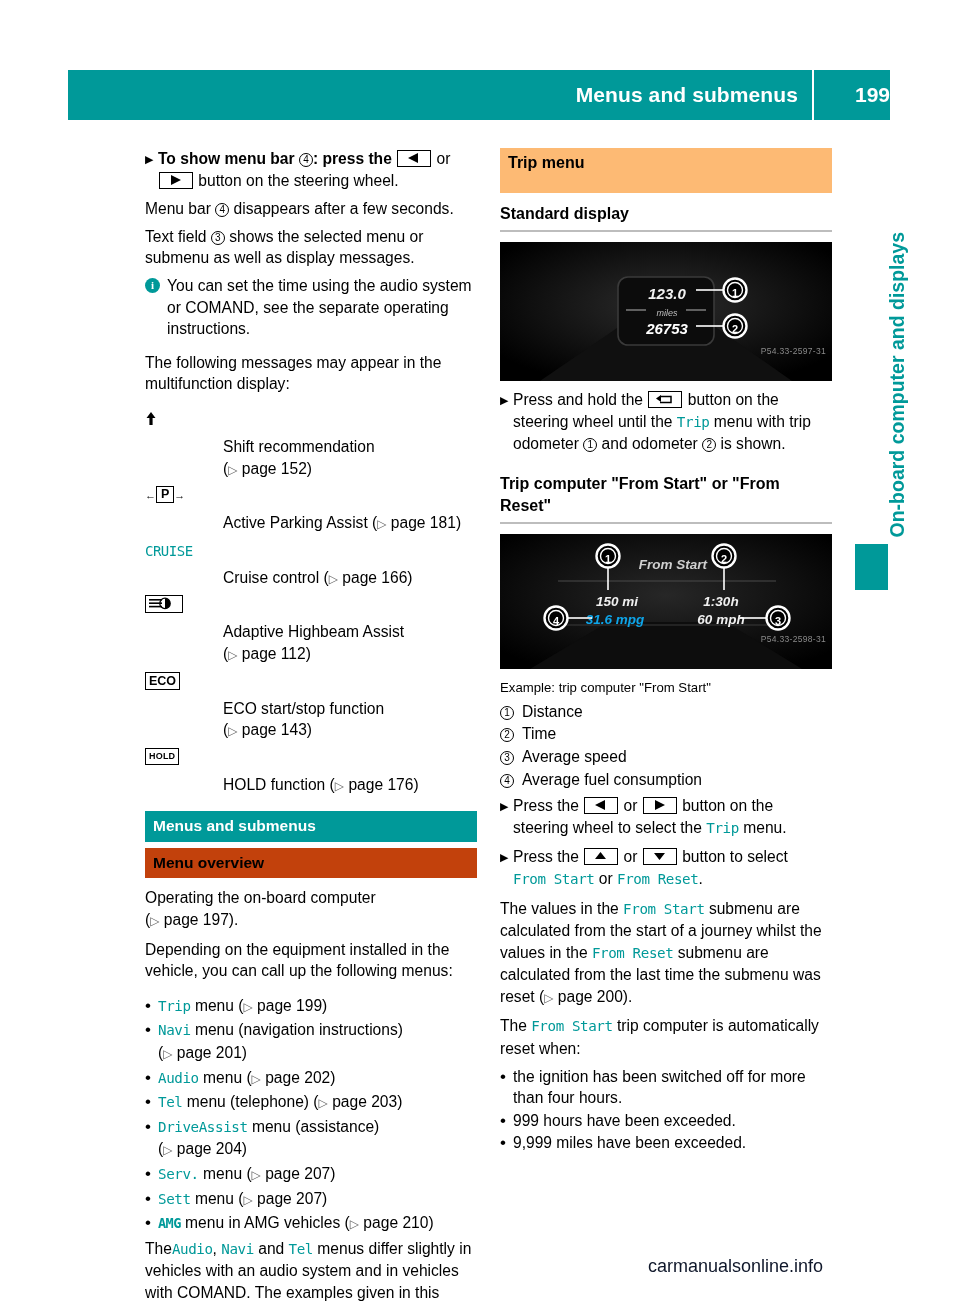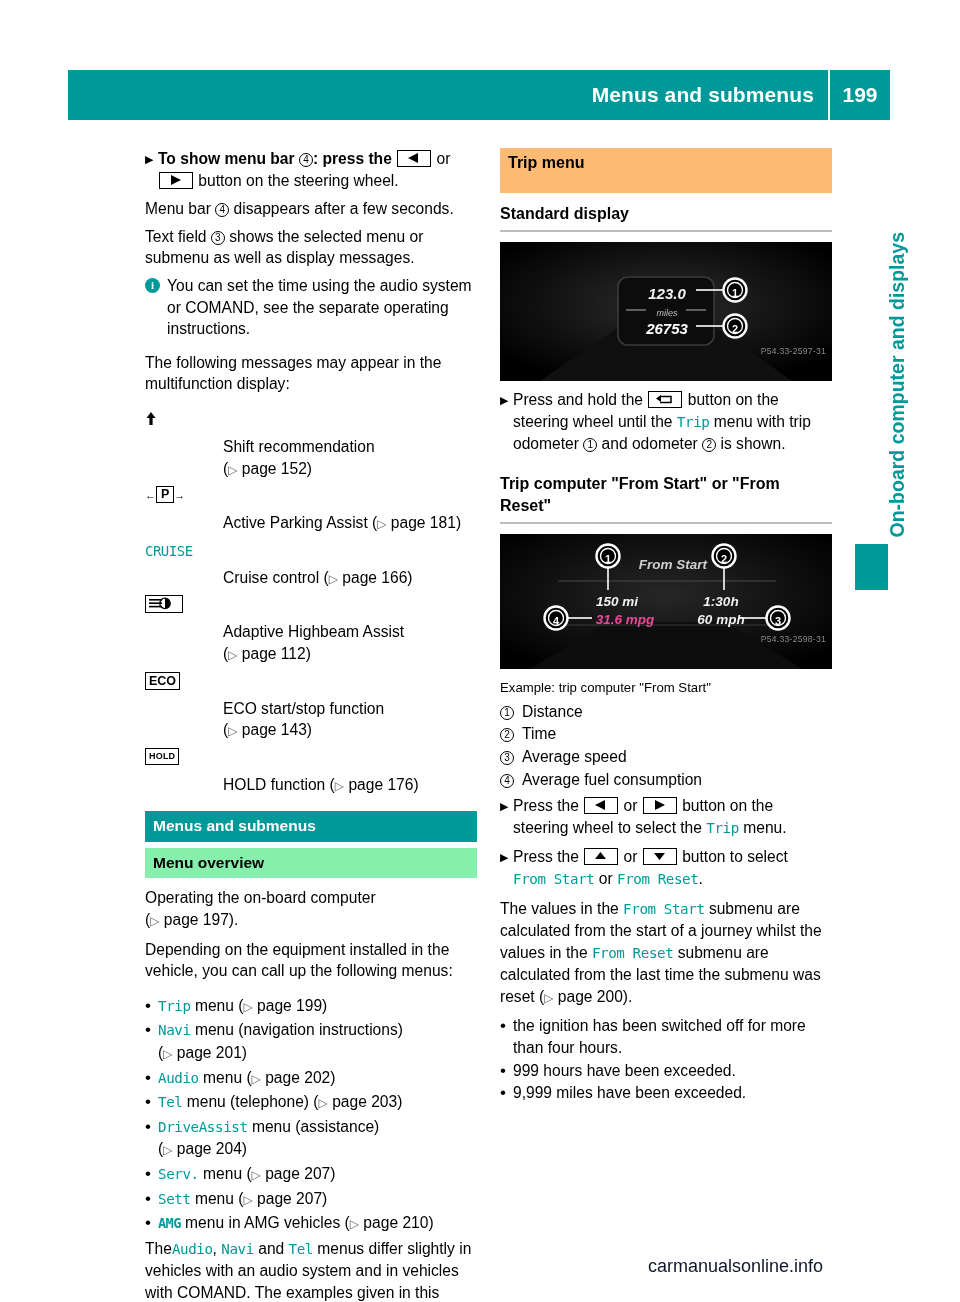--- a/index.html
+++ b/index.html
@@ -26,22 +26,22 @@
     color: #ffffff;
     font-size: 21px;
     font-weight: bold;
     padding-right: 14px;
     letter-spacing: 0.1px;
   }
   .header-div {
     width: 2px; height: 50px; background: #ffffff;
   }
   .header-page {
-    width: 60px;
-    text-align: center;
+    width: 76px;
+    text-align: right;
     color: #ffffff;
     font-size: 21px;
     font-weight: bold;
   }
 
   
   .sidetab {
     position: absolute;
     left: 855px; top: 140px;
     width: 40px; height: 600px;
@@ -192,21 +192,21 @@
   
   .bar-teal {
     background: #009999;
     color: #fff;
     font-size: 15.5px;
     font-weight: bold;
     padding: 4px 8px 5px 8px;
     margin: 14px 0 6px 0;
   }
   .bar-grey {
-    background: #86efac;
+    background: #c2410c;
     color: #000;
     font-size: 15.5px;
     font-weight: bold;
     padding: 4px 8px 5px 8px;
     margin: 0 0 9px 0;
   }
   .bar-grey-light {
     background: #fdba74;
     color: #000;
     font-size: 16px;
@@ -542,21 +542,21 @@
           </radialGradient>
         </defs>
         <rect width="332" height="135" fill="url(#glow2)"></rect>
         <path d="M30 135 L108 88 L226 88 L302 135 Z" fill="#0d0d0d"></path>
         <line x1="58" y1="47" x2="276" y2="47" stroke="#4a4a4a" stroke-width="1.2"></line>
         <line x1="56" y1="91" x2="278" y2="91" stroke="#3a3a3a" stroke-width="1.2"></line>
       </svg>
       <div style="position:absolute;left:118px;top:20px;width:110px;text-align:center;color:#cfcfcf;font-style:italic;font-weight:bold;font-size:13.5px;font-family:'Liberation Sans',sans-serif;">From Start</div>
       <div style="position:absolute;left:74px;top:57px;width:86px;text-align:center;color:#f0f0f0;font-style:italic;font-weight:bold;font-size:13.5px;font-family:'Liberation Sans',sans-serif;">150 mi</div>
       <div style="position:absolute;left:178px;top:57px;width:86px;text-align:center;color:#f0f0f0;font-style:italic;font-weight:bold;font-size:13.5px;font-family:'Liberation Sans',sans-serif;">1:30h</div>
-      <div style="position:absolute;left:80px;top:75px;width:90px;text-align:center;color:#ec4899;font-style:italic;font-weight:bold;font-size:13.5px;font-family:'Liberation Sans',sans-serif;">31.6 mpg</div>
+      <div style="position:absolute;left:70px;top:75px;width:90px;text-align:center;color:#0ea5e9;font-style:italic;font-weight:bold;font-size:13.5px;font-family:'Liberation Sans',sans-serif;">31.6 mpg</div>
       <div style="position:absolute;left:176px;top:75px;width:90px;text-align:center;color:#f0f0f0;font-style:italic;font-weight:bold;font-size:13.5px;font-family:'Liberation Sans',sans-serif;">60 mph</div>
       <svg width="332" height="135" viewBox="0 0 332 135" style="position:absolute;left:0;top:0;">
         <line x1="108" y1="25" x2="108" y2="56" stroke="#ffffff" stroke-width="1.6"></line>
         <line x1="224" y1="25" x2="224" y2="56" stroke="#ffffff" stroke-width="1.6"></line>
         <line x1="68" y1="84" x2="92" y2="84" stroke="#ffffff" stroke-width="1.6"></line>
         <line x1="240" y1="84" x2="266" y2="84" stroke="#ffffff" stroke-width="1.6"></line>
         <circle cx="108" cy="22" r="11.5" fill="#000" stroke="#ffffff" stroke-width="2.4"></circle>
         <circle cx="108" cy="22" r="7.5" fill="#000" stroke="#ffffff" stroke-width="1.4"></circle>
         <circle cx="224" cy="22" r="11.5" fill="#000" stroke="#ffffff" stroke-width="2.4"></circle>
         <circle cx="224" cy="22" r="7.5" fill="#000" stroke="#ffffff" stroke-width="1.4"></circle>
@@ -635,20 +635,25 @@
     </div>
 
     <p>
       <span>The values in the</span>
       <span class="term">From Start</span>
       <span>submenu are calculated from the start of a journey whilst the values in the</span>
       <span class="term">From Reset</span>
       <span>submenu are calculated from the last time the submenu was reset (</span><span class="pref">▷</span>&nbsp;<span>page 200</span><span>).</span>
     </p>
 
+    <p>
+      <span>The</span>
+      <span class="term">From Start</span>
+      <span>trip computer is automatically reset when:</span>
+    </p>
 
     <div class="rb">
       <div class="rb-mark">•</div>
       <div class="rb-body">the ignition has been switched off for more than four hours.</div>
     </div>
     <div class="rb">
       <div class="rb-mark">•</div>
       <div class="rb-body">999 hours have been exceeded.</div>
     </div>
     <div class="rb">

